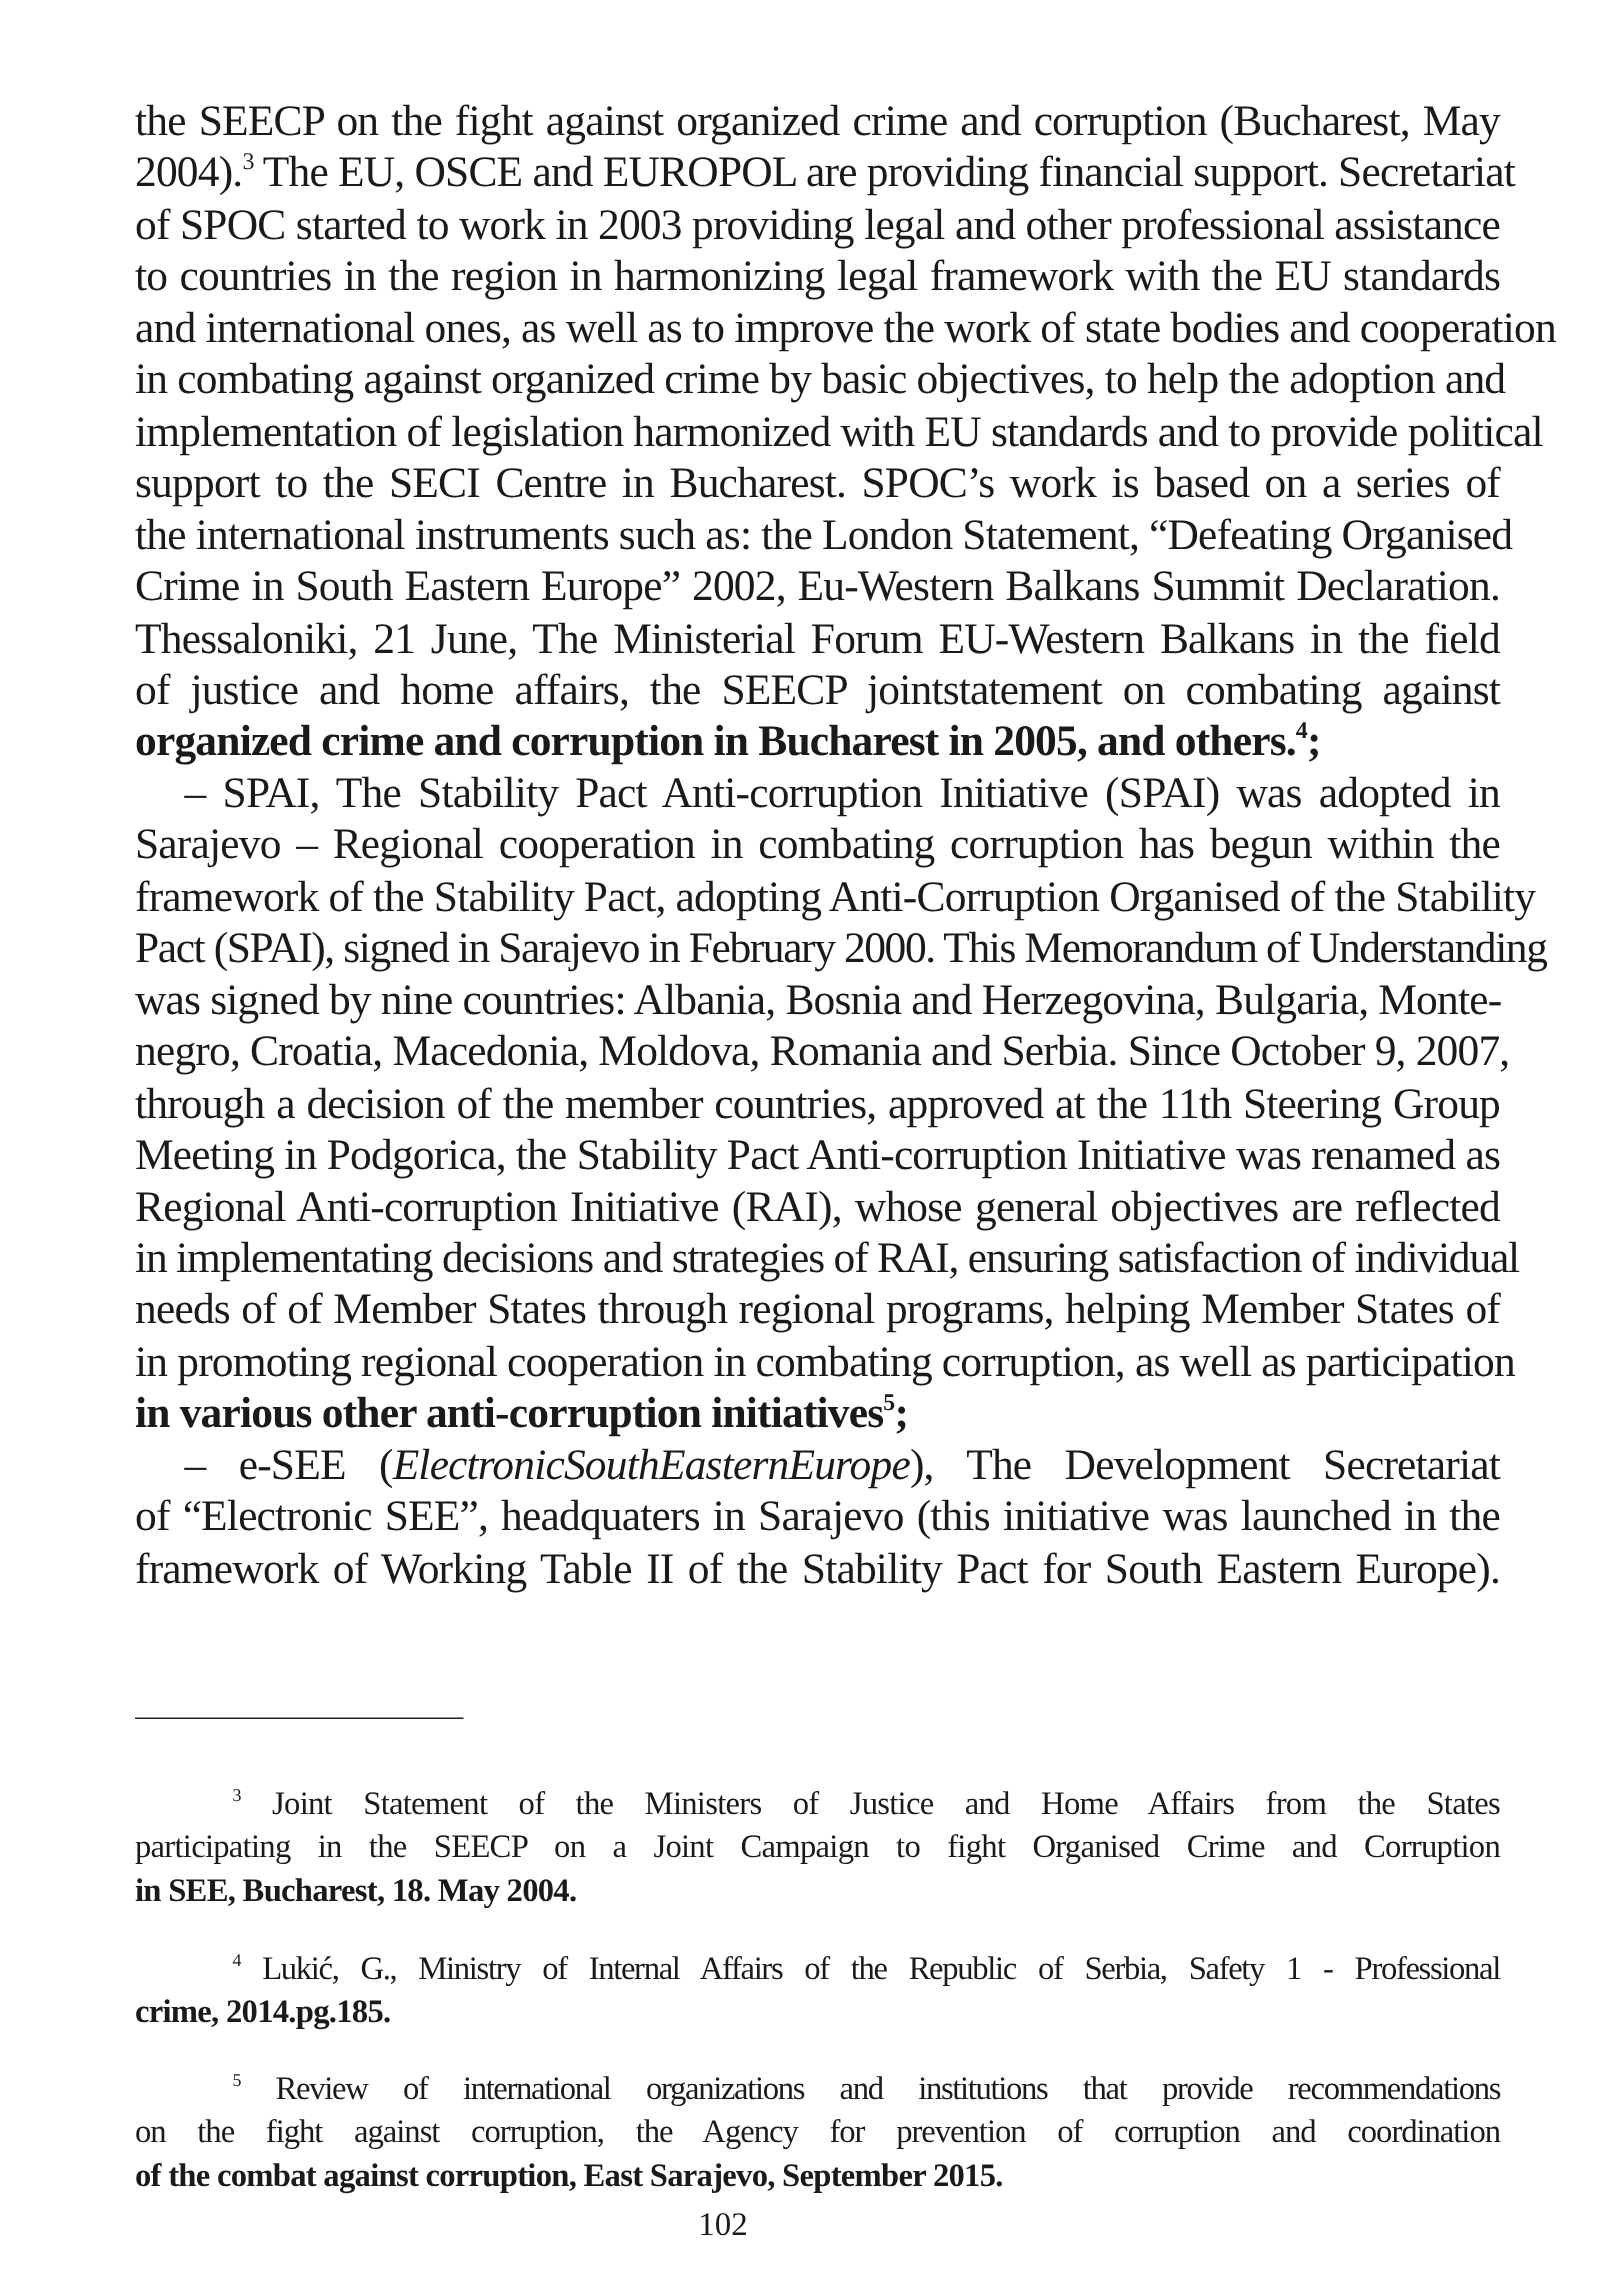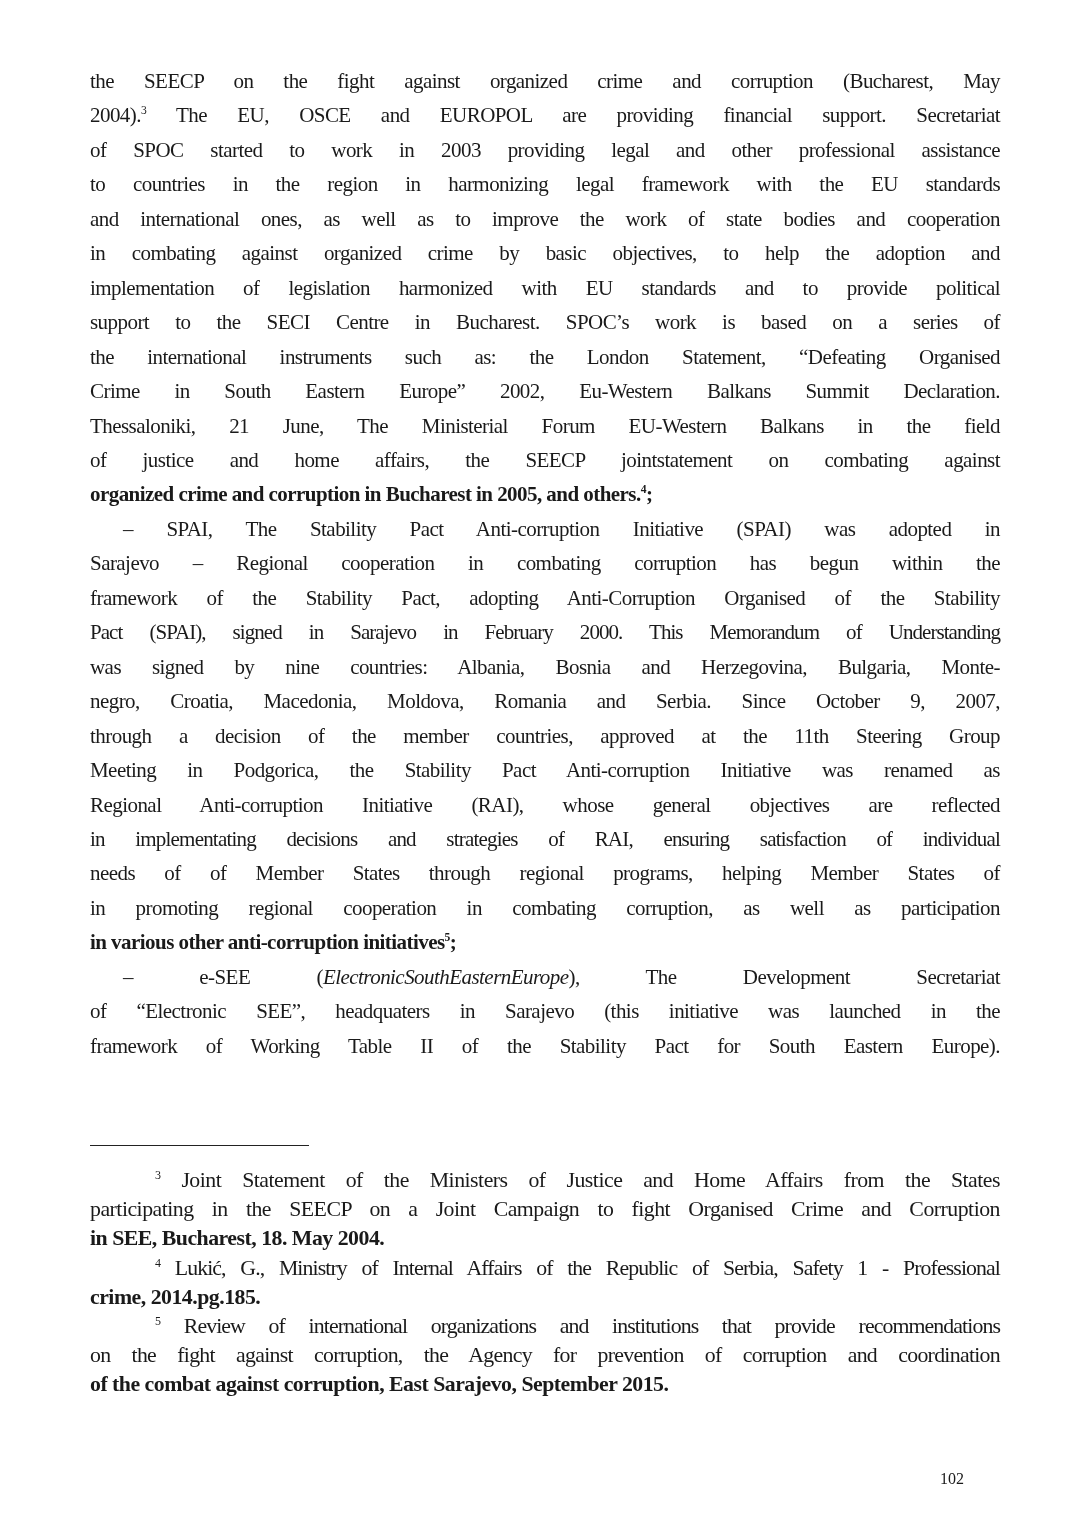--- a/index.html
+++ b/index.html
@@ -1,28 +1,28 @@
 <!DOCTYPE html>
 <html><head>
 <meta charset="utf-8">
 <style>
   html, body { margin: 0; padding: 0; background: #ffffff; }
   body { width: 1080px; height: 1530px; position: relative; overflow: hidden; color: #1a1a1a; }
   .page { position: absolute; left: 90px; top: 64px; width: 910px; font-family: "Liberation Serif", serif; }
-  .body-text { font-size: 21px; line-height: 34.45px; letter-spacing: -0.55px; }
+  .body-text { font-size: 29px; line-height: 34.45px; letter-spacing: -0.55px; }
   .body-text p { margin: 0; text-align: justify; text-align-last: left; }
   .line { display: block; text-align: justify; text-align-last: justify; white-space: nowrap; overflow: visible; }
   .line.last { text-align-last: left; font-weight: bold; }
   .indent { padding-left: 33px; }
   sup { font-size: 0.55em; vertical-align: 0.7em; line-height: 0; }
   .footnote-rule { position: absolute; left: 90px; top: 1145px; width: 219px; border-top: 1.3px solid #222; height: 0; }
   .footnotes { position: absolute; left: 90px; top: 1166px; width: 910px; font-family: "Liberation Serif", serif; font-size: 21.8px; line-height: 29.2px; letter-spacing: -0.5px; }
   .fn .line { white-space: nowrap; }
-  .fn-indent { padding-left: 65px; }
-  .page-number { position: absolute; left: 0; width: 964px; top: 1470px; text-align: right; font-family: "Liberation Serif", serif; font-size: 16px; }
+  .fn-indent { padding-left: 65px; margin-top: 22px; }
+  .page-number { position: absolute; left: 0; width: 964px; top: 1470px; text-align: center; font-family: "Liberation Serif", serif; font-size: 22px; }
   em { }
 </style>
 </head>
 <body>
 
 <div class="page">
   <div class="body-text">
     <p>
       <span class="line">the SEECP on the fight against organized crime and corruption (Bucharest, May</span>
       <span class="line"><span>2004).</span><sup>3</sup><span> The EU, OSCE and EUROPOL are providing financial support. Secretariat</span></span>

